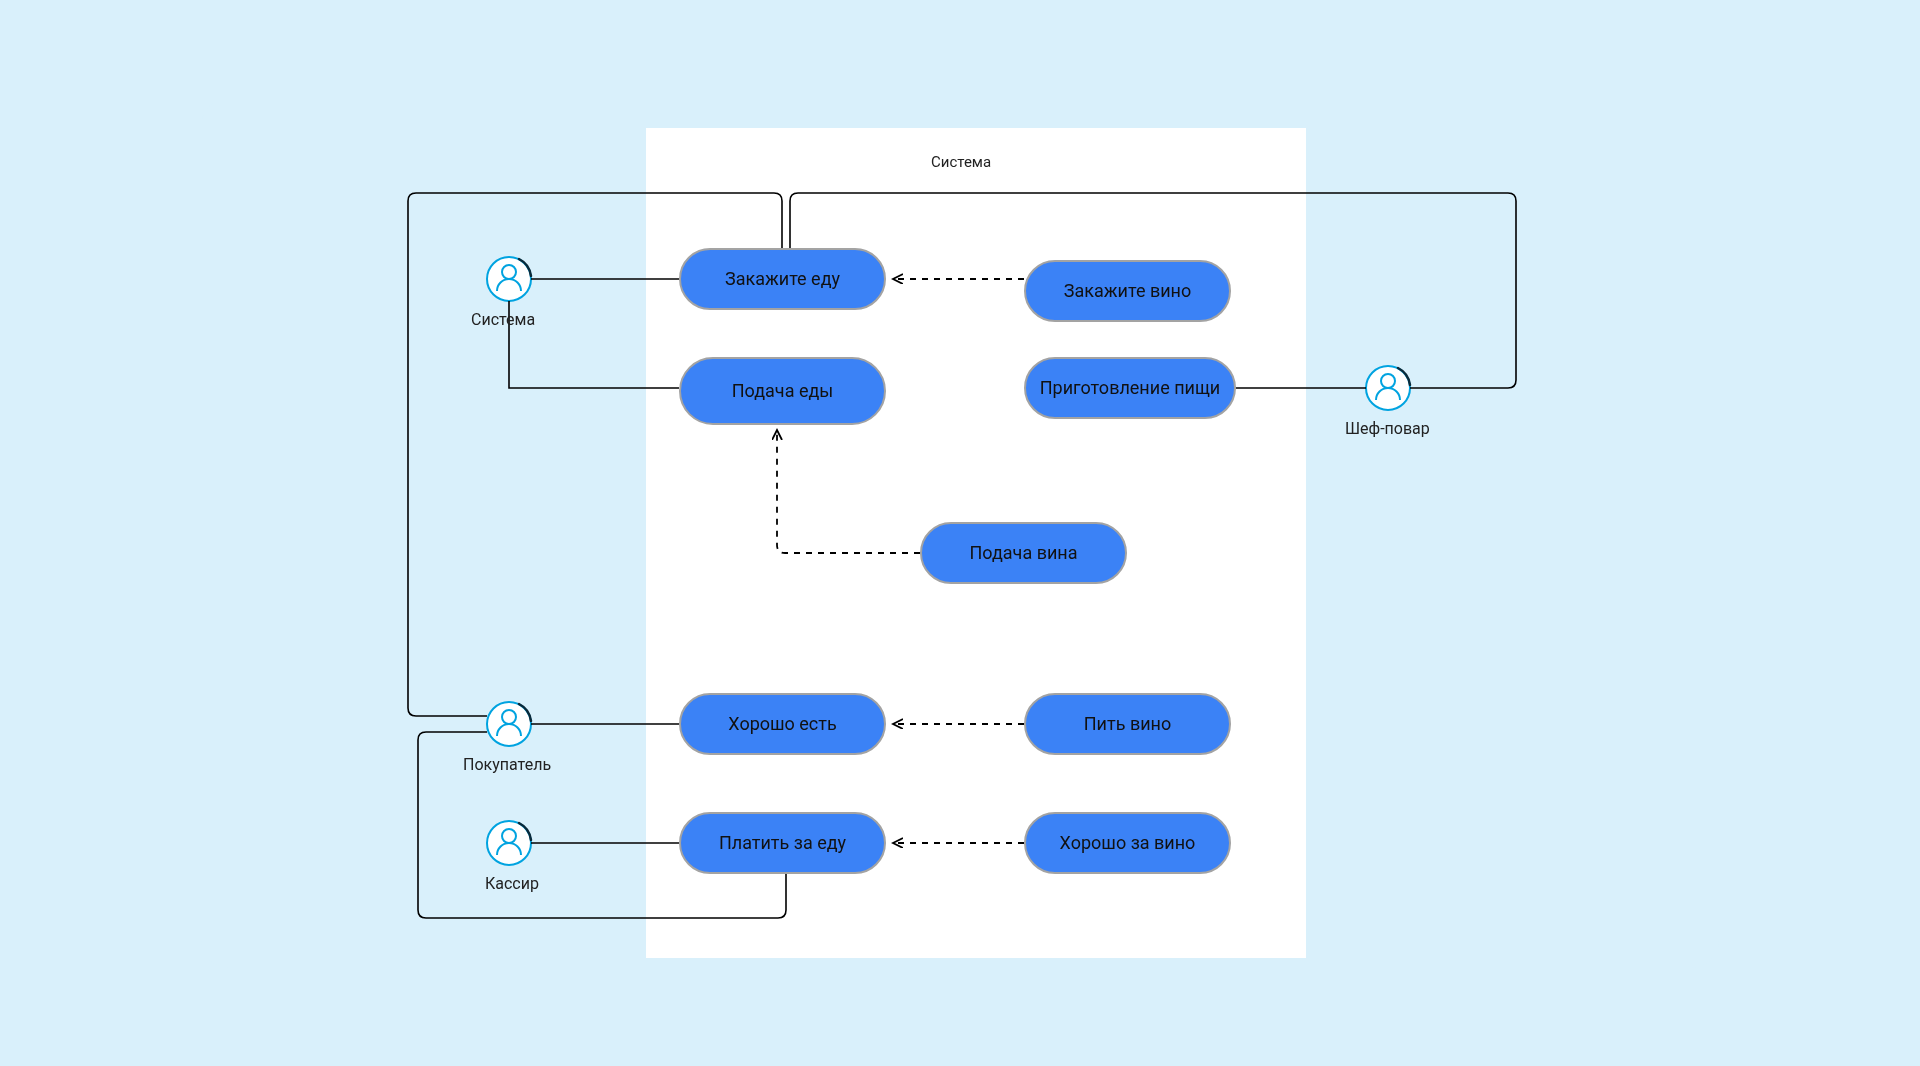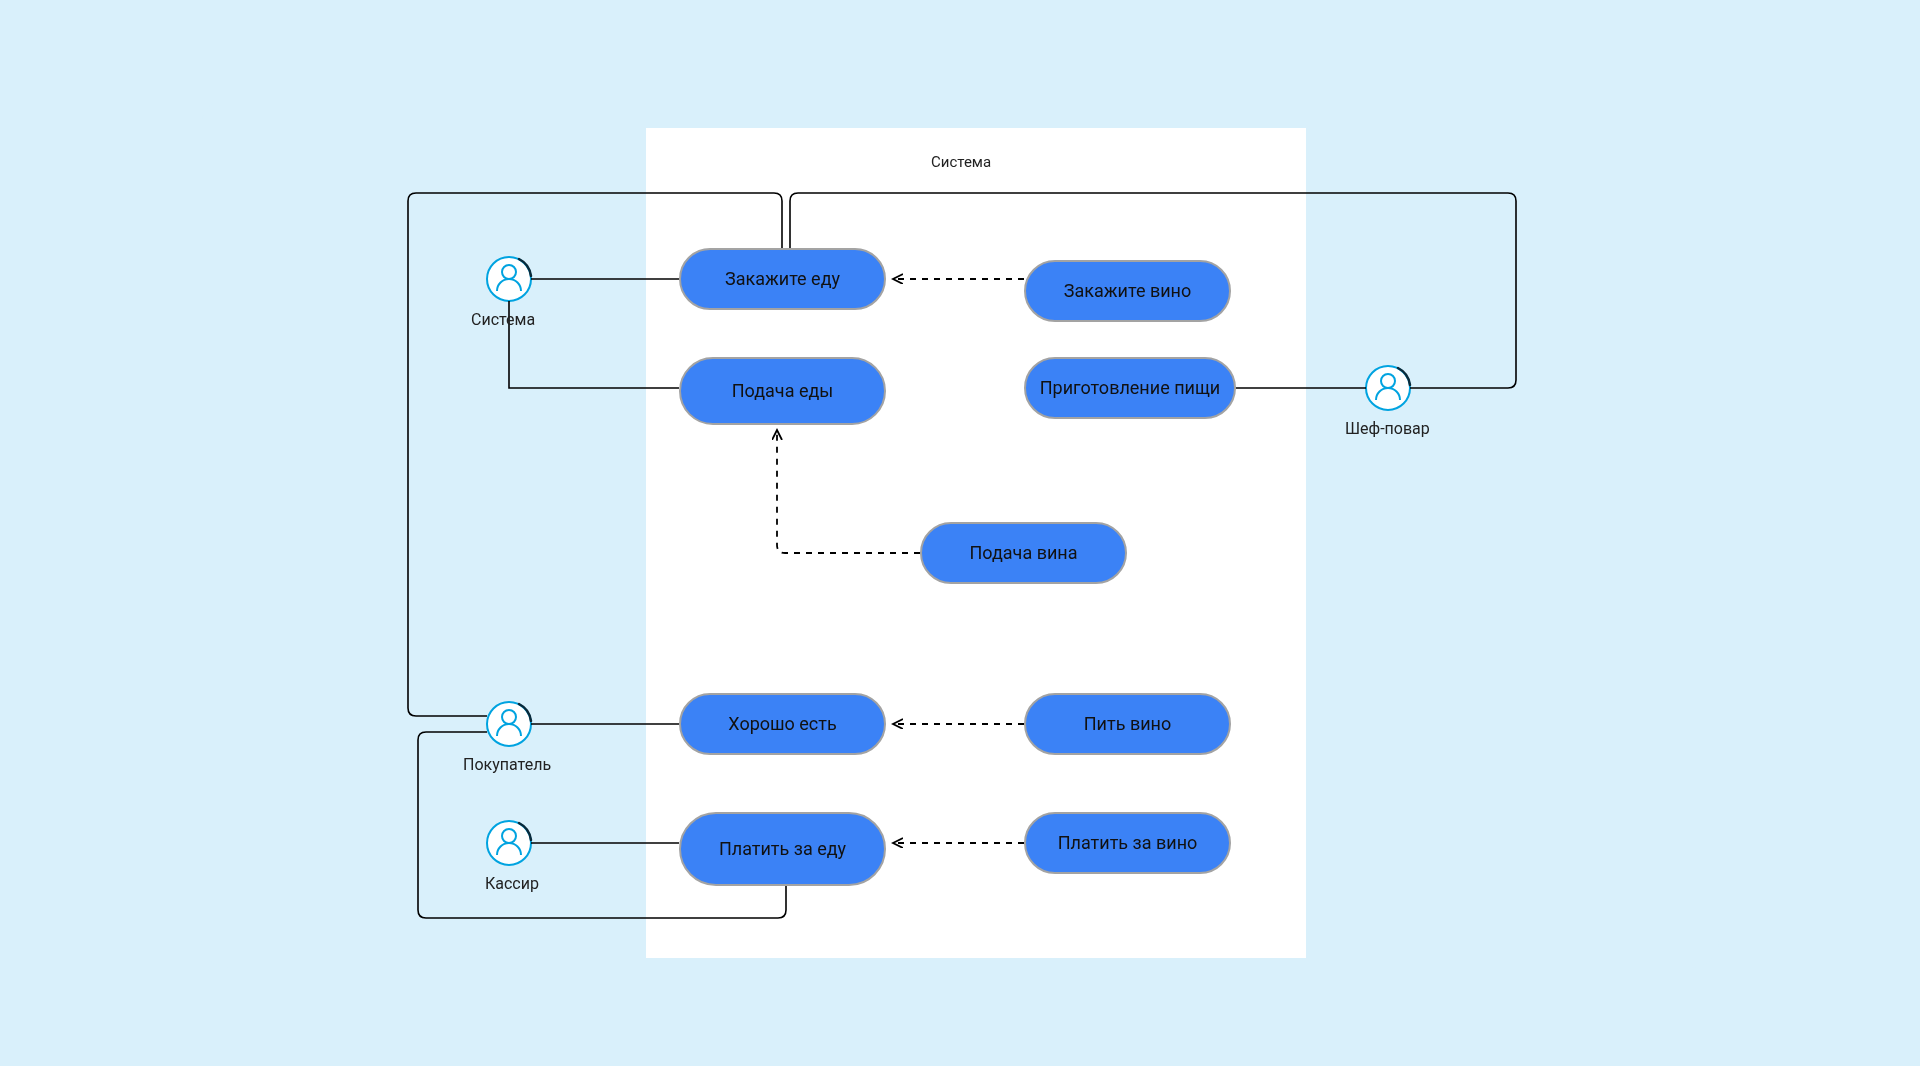--- a/index.html
+++ b/index.html
@@ -143,23 +143,23 @@
   <div class="usecase" style="left:478px; top:259px; width:207px; height:68px;">Подача еды</div>
 
   <div class="usecase" style="left:823px; top:259px; width:212px; height:62px;">Приготовление пищи</div>
 
   <div class="usecase" style="left:719px; top:424px; width:207px; height:62px;">Подача вина</div>
 
   <div class="usecase" style="left:478px; top:595px; width:207px; height:62px;">Хорошо есть</div>
 
   <div class="usecase" style="left:823px; top:595px; width:207px; height:62px;">Пить вино</div>
 
-  <div class="usecase" style="left:478px; top:714px; width:207px; height:74px;">Платить за еду</div>
+  <div class="usecase" style="left:478px; top:714px; width:207px; height:62px;">Платить за еду</div>
 
-  <div class="usecase" style="left:823px; top:714px; width:207px; height:62px;">Платить за вино</div>
+  <div class="usecase" style="left:823px; top:714px; width:207px; height:62px;">Хорошо за вино</div>
 
   <div class="actor-label" style="left:270px; top:212px;">Система</div>
 
   <div class="actor-label" style="left:262px; top:657px;">Покупатель</div>
 
   <div class="actor-label" style="left:284px; top:776px;">Кассир</div>
 
   <div class="actor-label" style="left:1144px; top:321px;">Шеф-повар</div>
 
 </div>

